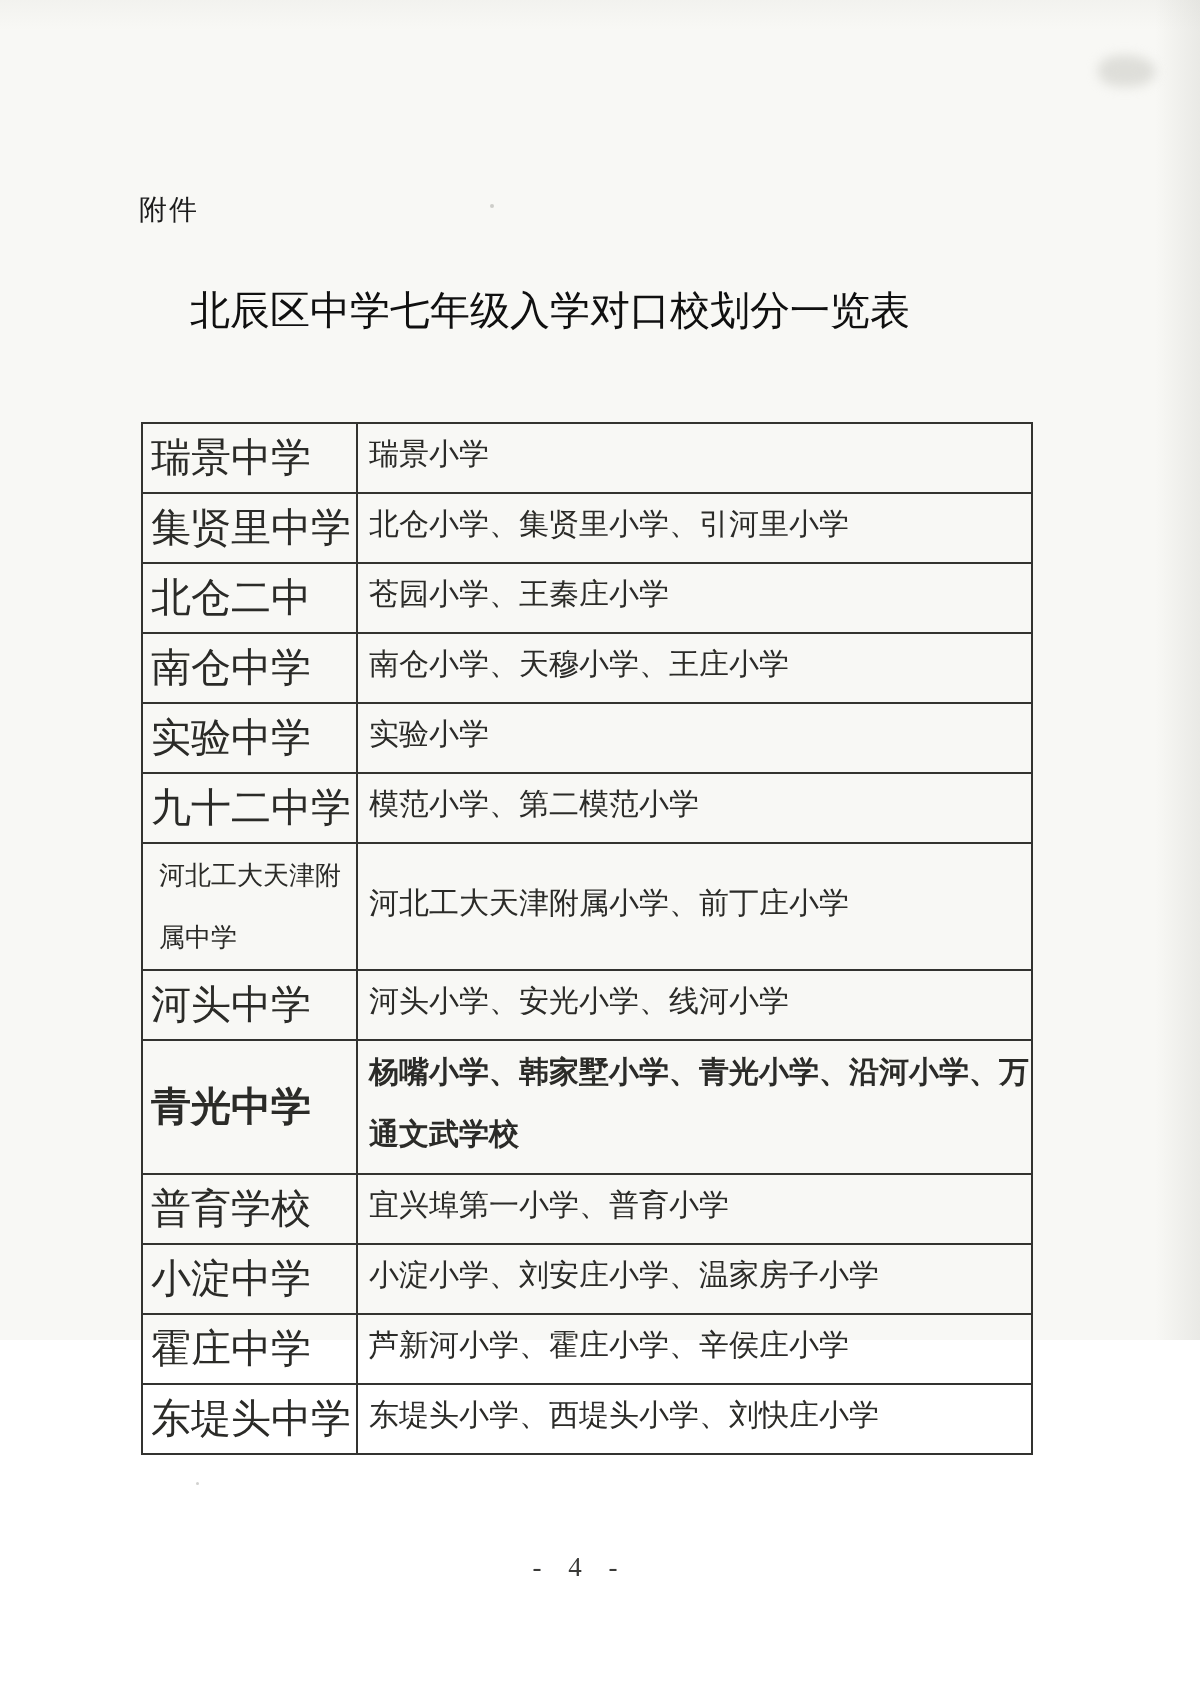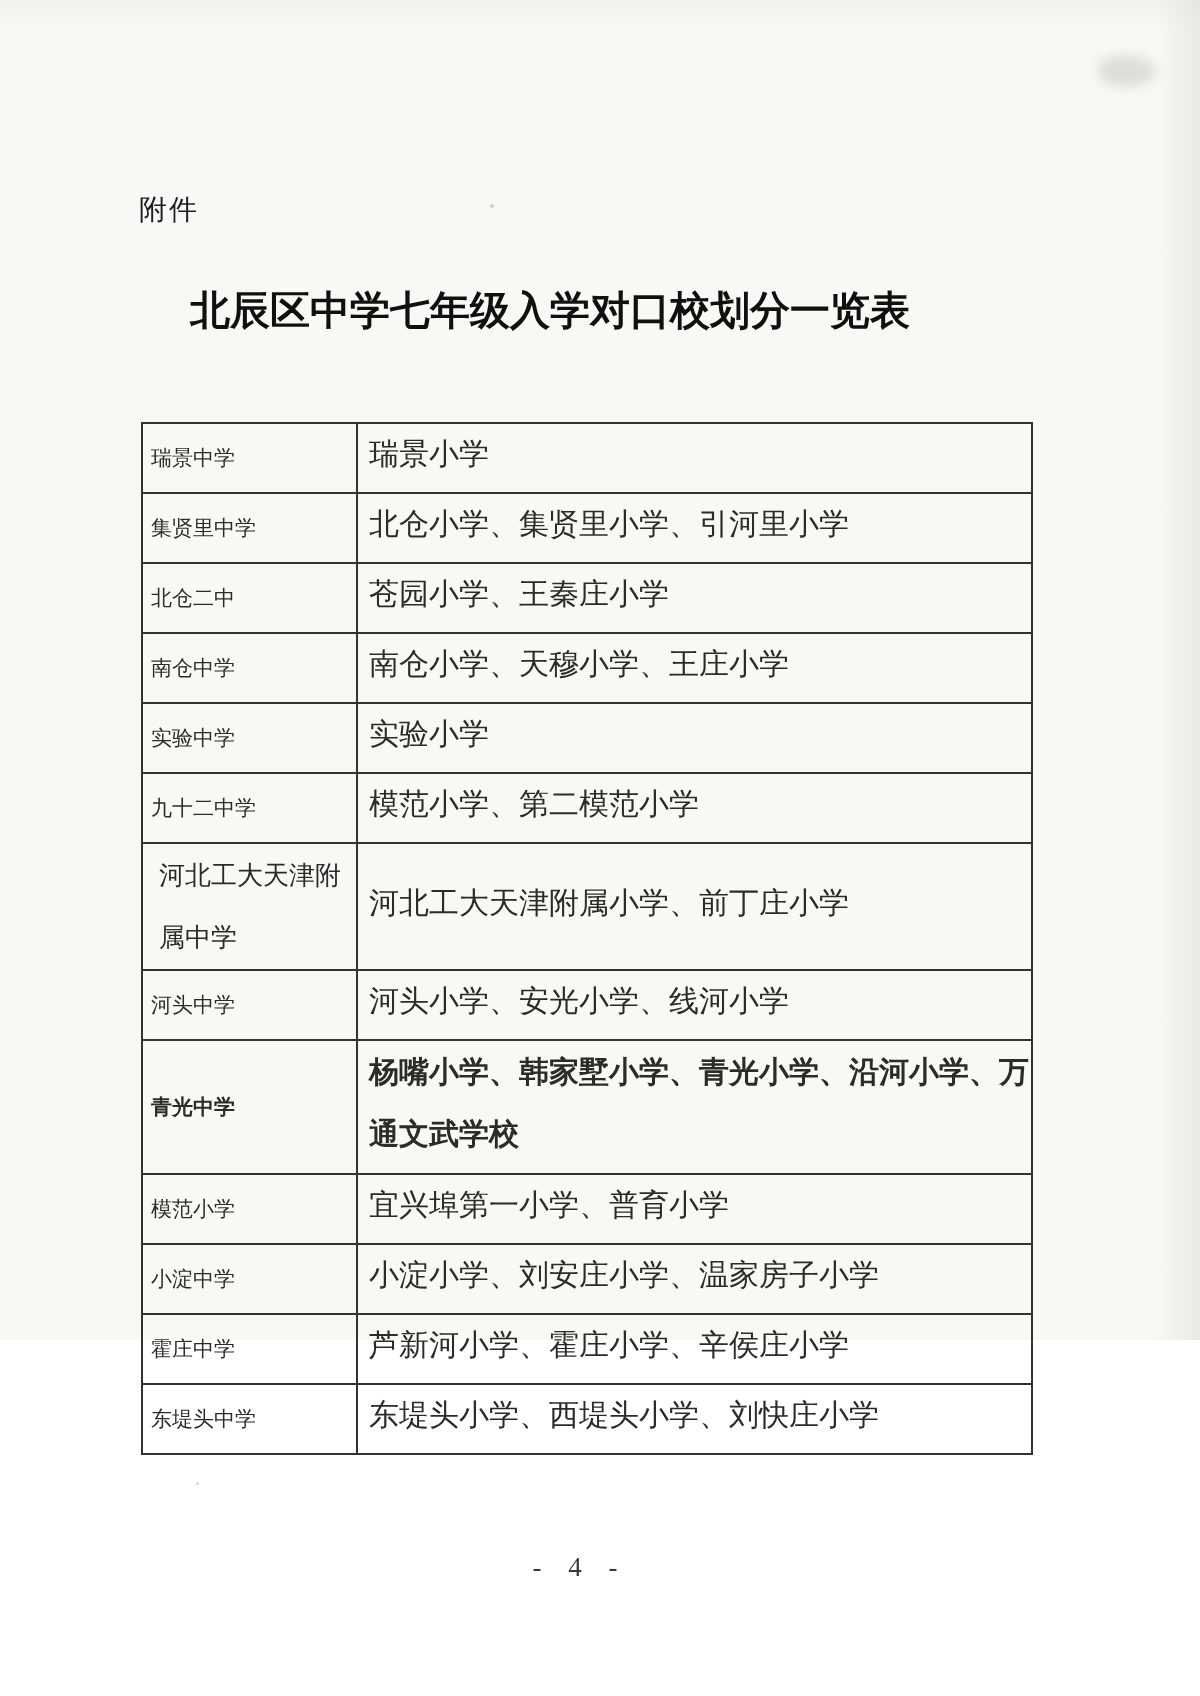--- a/index.html
+++ b/index.html
@@ -32,39 +32,39 @@
 
   .attachment {
     position: absolute; left: 139px; top: 191px;
     font-family: "Liberation Sans", "DejaVu Sans", sans-serif;
     font-size: 28px; font-weight: 500; color: #1c1c1c;
     letter-spacing: 2px;
   }
   .title {
     position: absolute; left: 190px; top: 283px; margin: 0;
     width: 730px;
-    font-size: 40px; font-weight: bold; color: #101010;
+    font-size: 40px; font-weight: normal; color: #101010;
     white-space: nowrap;
     letter-spacing: 0px;
   }
 
   table.mapping {
     position: absolute; left: 141px; top: 422px;
     width: 892px;
     border-collapse: collapse;
     table-layout: fixed;
   }
   table.mapping td {
     border: 2px solid #333330;
     vertical-align: middle;
     color: #2b2b28;
   }
   td.c1 {
     width: 201px;
-    font-size: 21px;
+    font-size: 40px;
     padding: 0 4px 0 8px;
     line-height: 62px;
   }
   td.c2 {
     font-size: 30px;
     padding: 0 2px 8px 11px;
     line-height: 60px;
   }
   tr { height: 63px; }
   tr.r1  { height: 59px; }
@@ -128,21 +128,21 @@
         </tr>
         <tr class="r8">
           <td class="c1">河头中学</td>
           <td class="c2">河头小学、安光小学、线河小学</td>
         </tr>
         <tr class="r9">
           <td class="c1">青光中学</td>
           <td class="c2">杨嘴小学、韩家墅小学、青光小学、沿河小学、万通文武学校</td>
         </tr>
         <tr class="r10">
-          <td class="c1">模范小学</td>
+          <td class="c1">普育学校</td>
           <td class="c2">宜兴埠第一小学、普育小学</td>
         </tr>
         <tr class="r12">
           <td class="c1">小淀中学</td>
           <td class="c2">小淀小学、刘安庄小学、温家房子小学</td>
         </tr>
         <tr class="r14">
           <td class="c1">霍庄中学</td>
           <td class="c2">芦新河小学、霍庄小学、辛侯庄小学</td>
         </tr>

